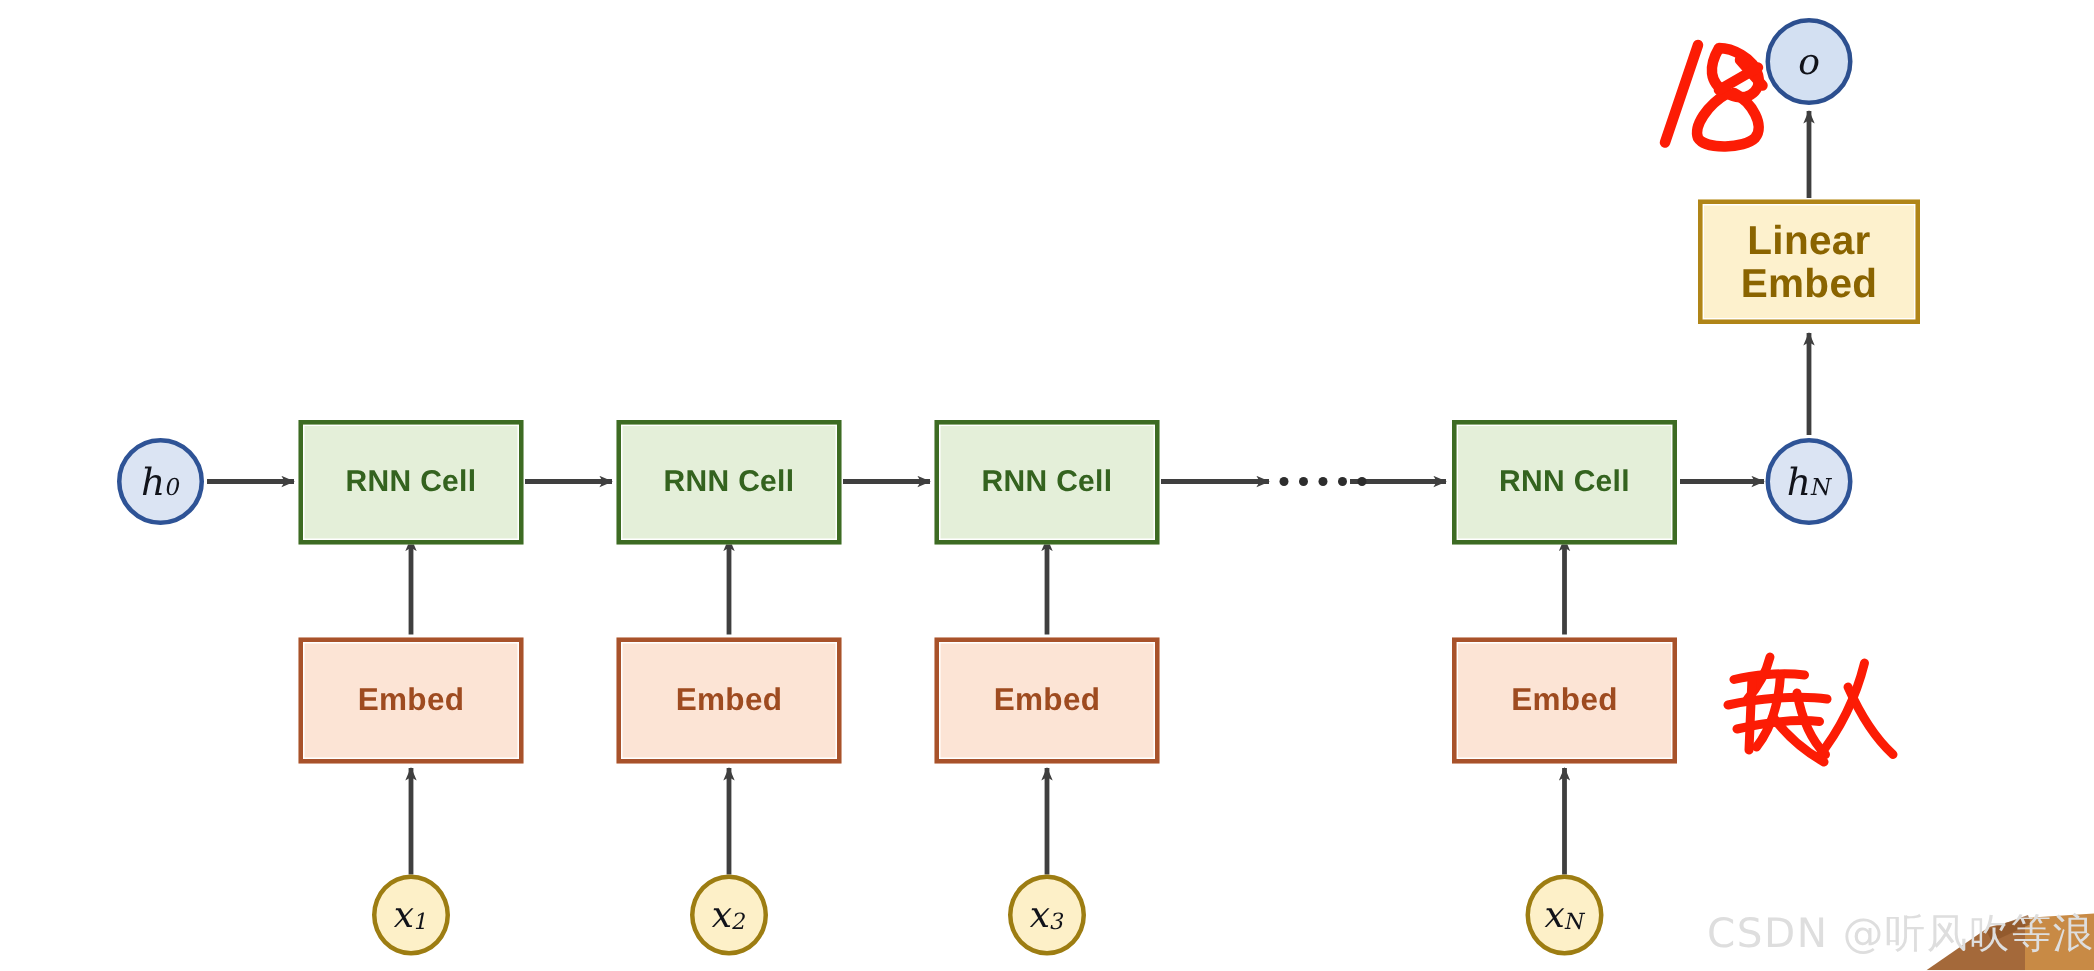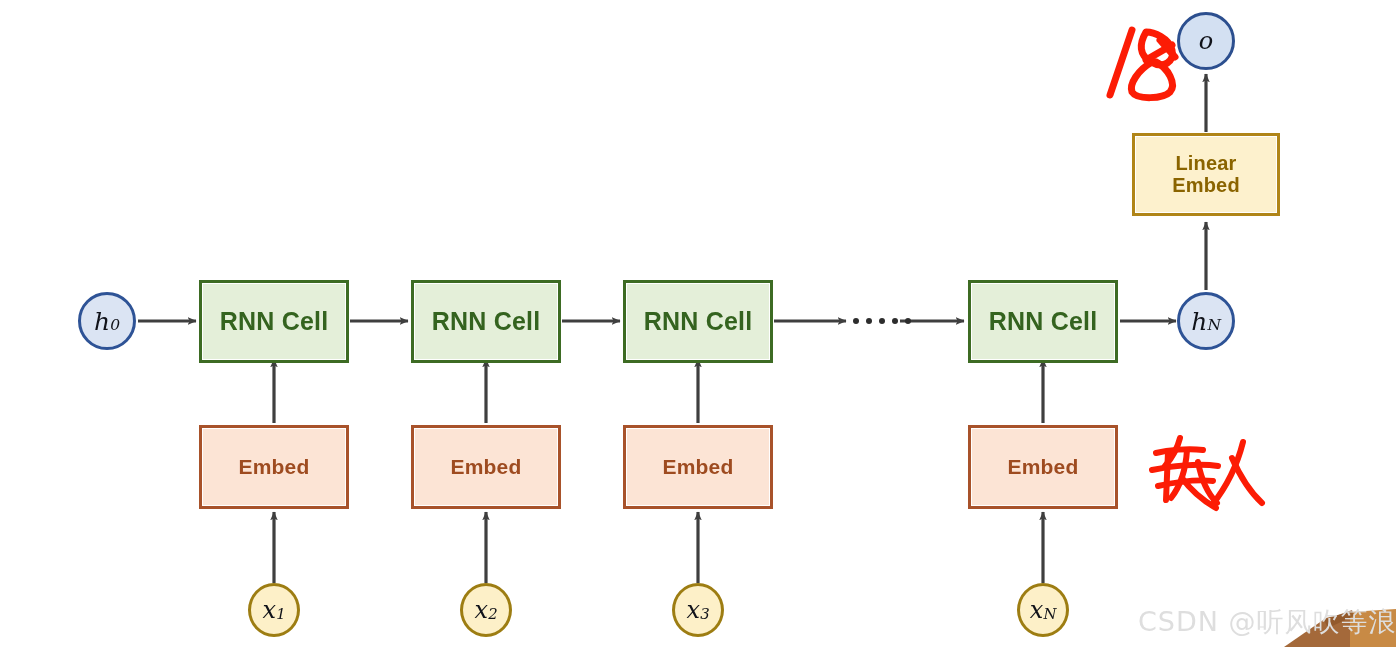--- a/index.html
+++ b/index.html
@@ -37,39 +37,39 @@
     letter-spacing: .2px;
     line-height: 1.06;
     z-index: 3;
   }
   .rnn-cell {
     width: 150px;
     height: 83px;
     background: #e4efd9;
     border: 3px solid #3d6b23;
     color: #34631f;
-    font-size: 25px;
+    font-size: 20px;
     box-shadow: 0 0 0 1px #ffffff inset;
   }
   .embed-box {
     width: 150px;
     height: 84px;
     background: #fce4d5;
     border: 3px solid #a8522a;
     color: #9e4b20;
     font-size: 21px;
     box-shadow: 0 0 0 1px #ffffff inset;
   }
   .linear-box {
     width: 148px;
     height: 83px;
     background: #fdf1cd;
     border: 3px solid #b08518;
     color: #8a6400;
-    font-size: 20px;
+    font-size: 27px;
     flex-direction: column;
     box-shadow: 0 0 0 1px #ffffff inset;
   }
 
   
   .node-circle {
     position: absolute;
     box-sizing: border-box;
     display: flex;
     align-items: center;

